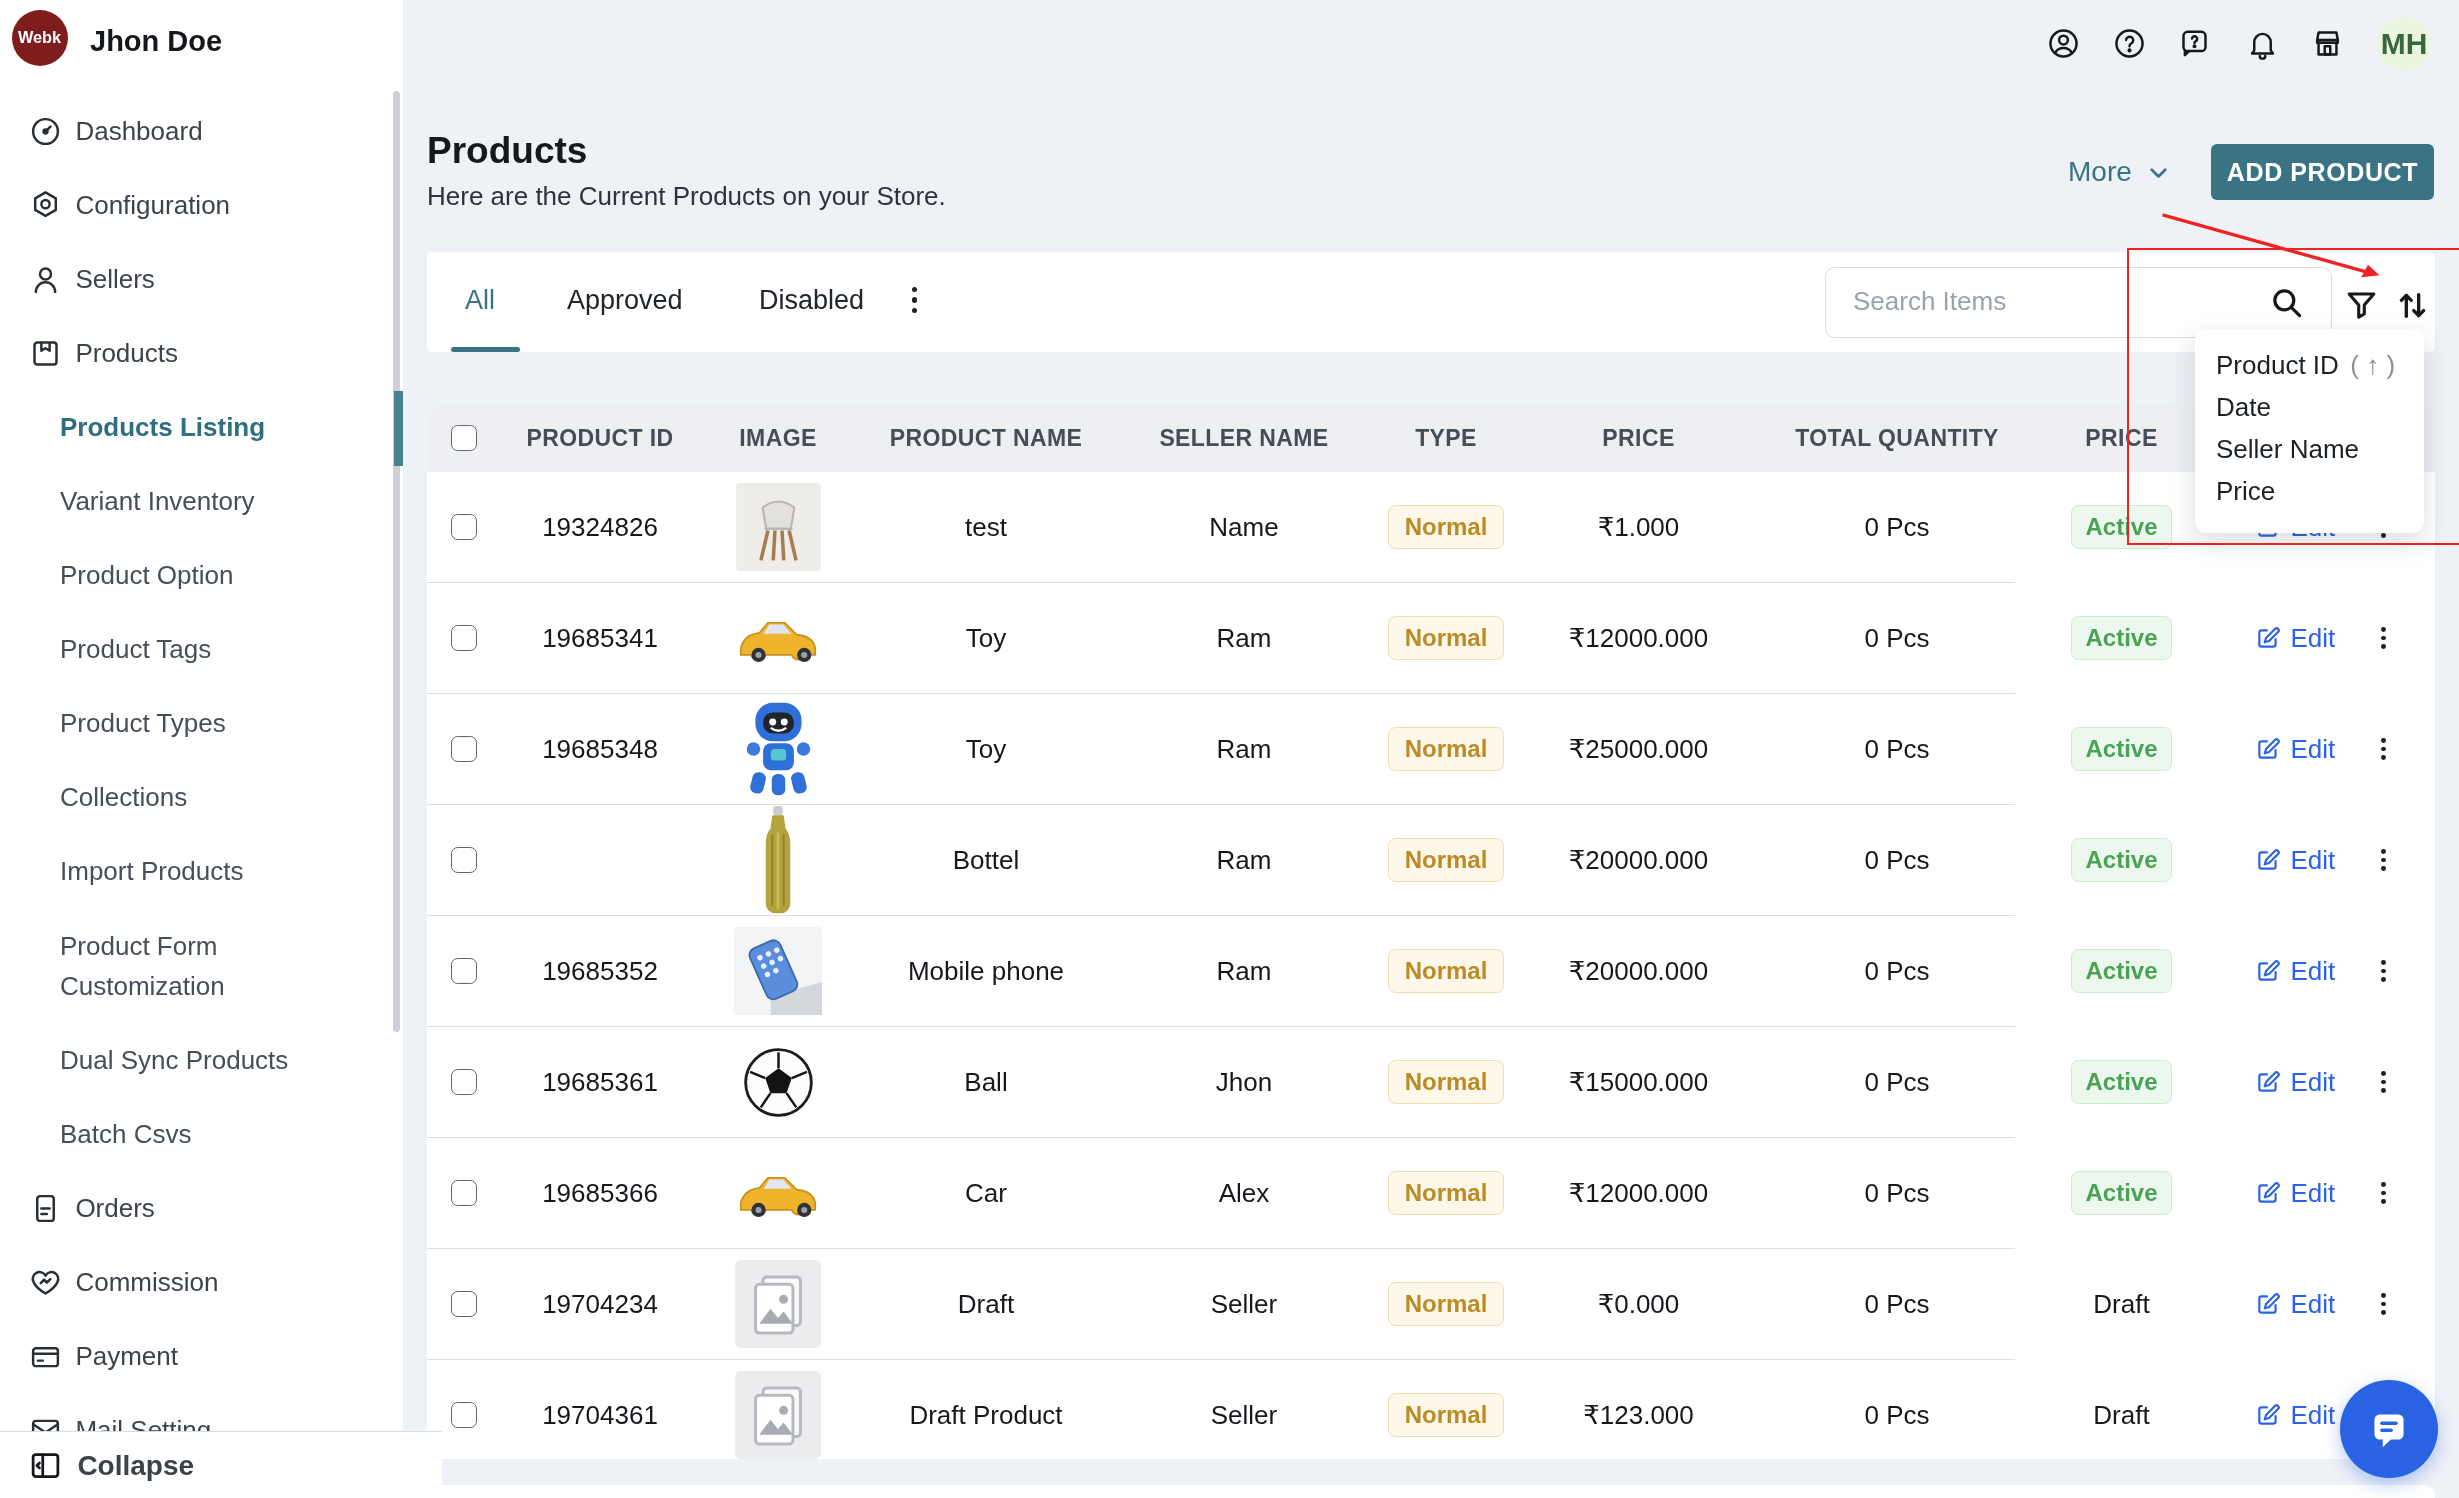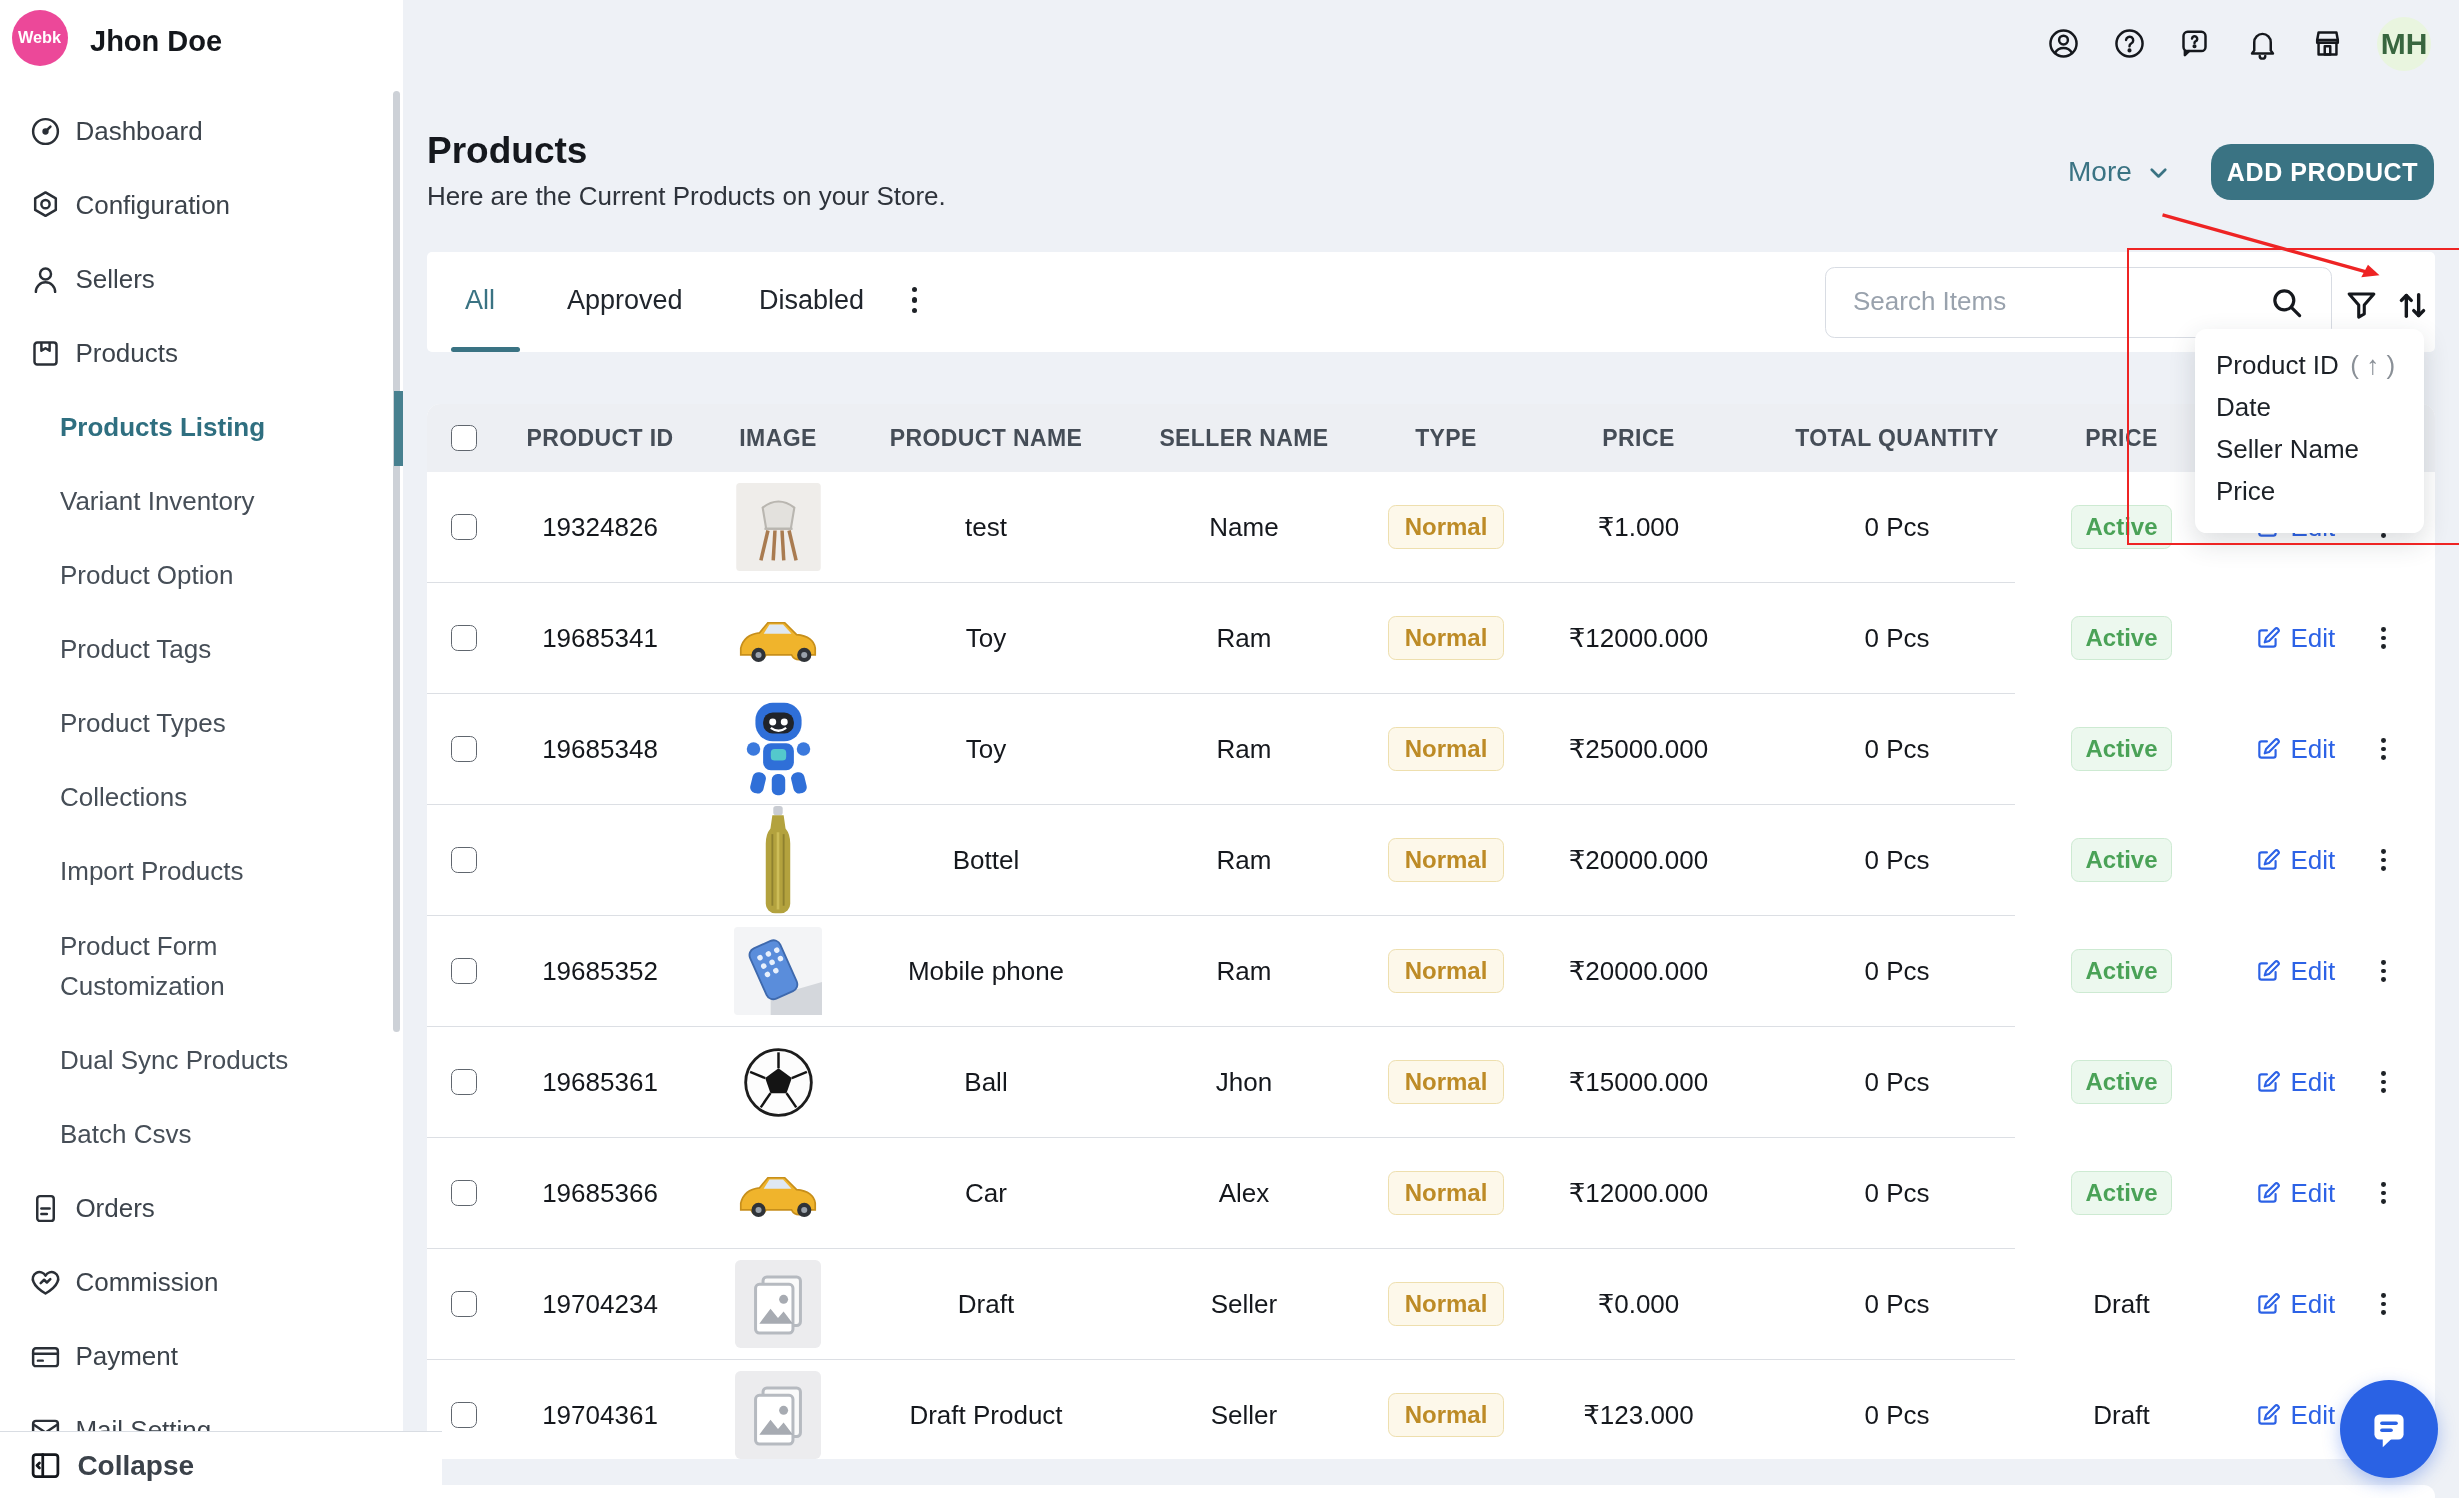--- a/index.html
+++ b/index.html
@@ -3,21 +3,21 @@
 <meta charset="utf-8">
 <style>
   html,body{margin:0;padding:0;background:#eef1f6;overflow:hidden;
     font-family:"Liberation Sans","DejaVu Sans",sans-serif;}
   .page{position:relative;width:2459px;height:1499px;background:#eef1f6;overflow:hidden;}
 
   
   .sidebar{position:absolute;left:0;top:0;width:403px;height:1499px;background:#ffffff;z-index:20;}
   .brand{position:absolute;left:0;top:0;width:403px;height:86px;}
   .logo{position:absolute;left:11.5px;top:9.6px;width:56px;height:56px;border-radius:50%;
-    background:#ec4899;color:#fff;display:flex;align-items:center;justify-content:center;
+    background:#7f1d1d;color:#fff;display:flex;align-items:center;justify-content:center;
     font-weight:bold;font-size:16.3px;overflow:hidden;}
   .brand-name{position:absolute;left:90px;top:25px;font-size:29px;font-weight:bold;color:#14171c;}
   .nav{position:absolute;top:94px;left:0;width:403px;}
   .s-item{height:74px;display:flex;align-items:center;color:#3c434b;font-size:26px;cursor:pointer;}
   .s-item .sicon{width:33px;height:33px;margin-left:29px;margin-right:13.4px;flex:0 0 auto;}
   .s-sub{height:74px;display:flex;align-items:center;padding-left:60px;color:#464e57;font-size:26px;cursor:pointer;}
   .s-sub.tall{height:115px;line-height:40px;align-items:center;padding-right:67px;}
   .s-sub.active{color:#2f6f80;font-weight:bold;}
   .scroll-thumb{position:absolute;right:2.9px;top:91px;width:6.7px;height:941px;background:#cdd1d7;border-radius:3.8px;z-index:21;}
   .active-indicator{position:absolute;right:0;top:391px;width:8.6px;height:75px;background:#47808f;z-index:22;}
@@ -36,21 +36,21 @@
     background:#e9f5df;color:#38663f;font-weight:bold;font-size:30px;
     display:flex;align-items:center;justify-content:center;cursor:pointer;}
 
   
   .page-title{position:absolute;left:24px;top:130px;font-size:37px;font-weight:bold;color:#15181d;}
   .page-subtitle{position:absolute;left:24px;top:181px;font-size:26px;color:#2e333b;}
   .more-btn{position:absolute;left:1665px;top:156px;display:flex;align-items:center;gap:13.4px;
     color:#3a7383;font-size:28px;cursor:pointer;}
   .more-btn svg{width:27px;height:27px;}
   .add-btn{position:absolute;left:1808px;top:144px;width:223px;height:56px;background:#3a7383;
-    border-radius:20px;color:#fff;font-size:25px;font-weight:bold;letter-spacing:0.6px;
+    border-radius:6px;color:#fff;font-size:25px;font-weight:bold;letter-spacing:0.6px;
     display:flex;align-items:center;justify-content:center;cursor:pointer;}
 
   
   .tabs-card{position:absolute;left:24px;top:252px;width:2008px;height:100px;background:#fff;border-radius:5px;}
   .tab{position:absolute;top:0;height:96px;display:flex;align-items:center;font-size:27px;color:#20252c;cursor:pointer;}
   .tab.active{color:#3a7383;}
   .tab-underline{position:absolute;left:24px;bottom:0;width:69px;height:4.8px;background:#3a7383;border-radius:2.9px;}
   .tabs-kebab{position:absolute;left:475px;top:23px;width:25px;height:50px;display:flex;align-items:center;justify-content:center;cursor:pointer;}
   .search-box{position:absolute;left:1398px;top:15.4px;width:505px;height:69px;border:1.9px solid #d8dce3;
     border-radius:9.6px;background:#fff;}

